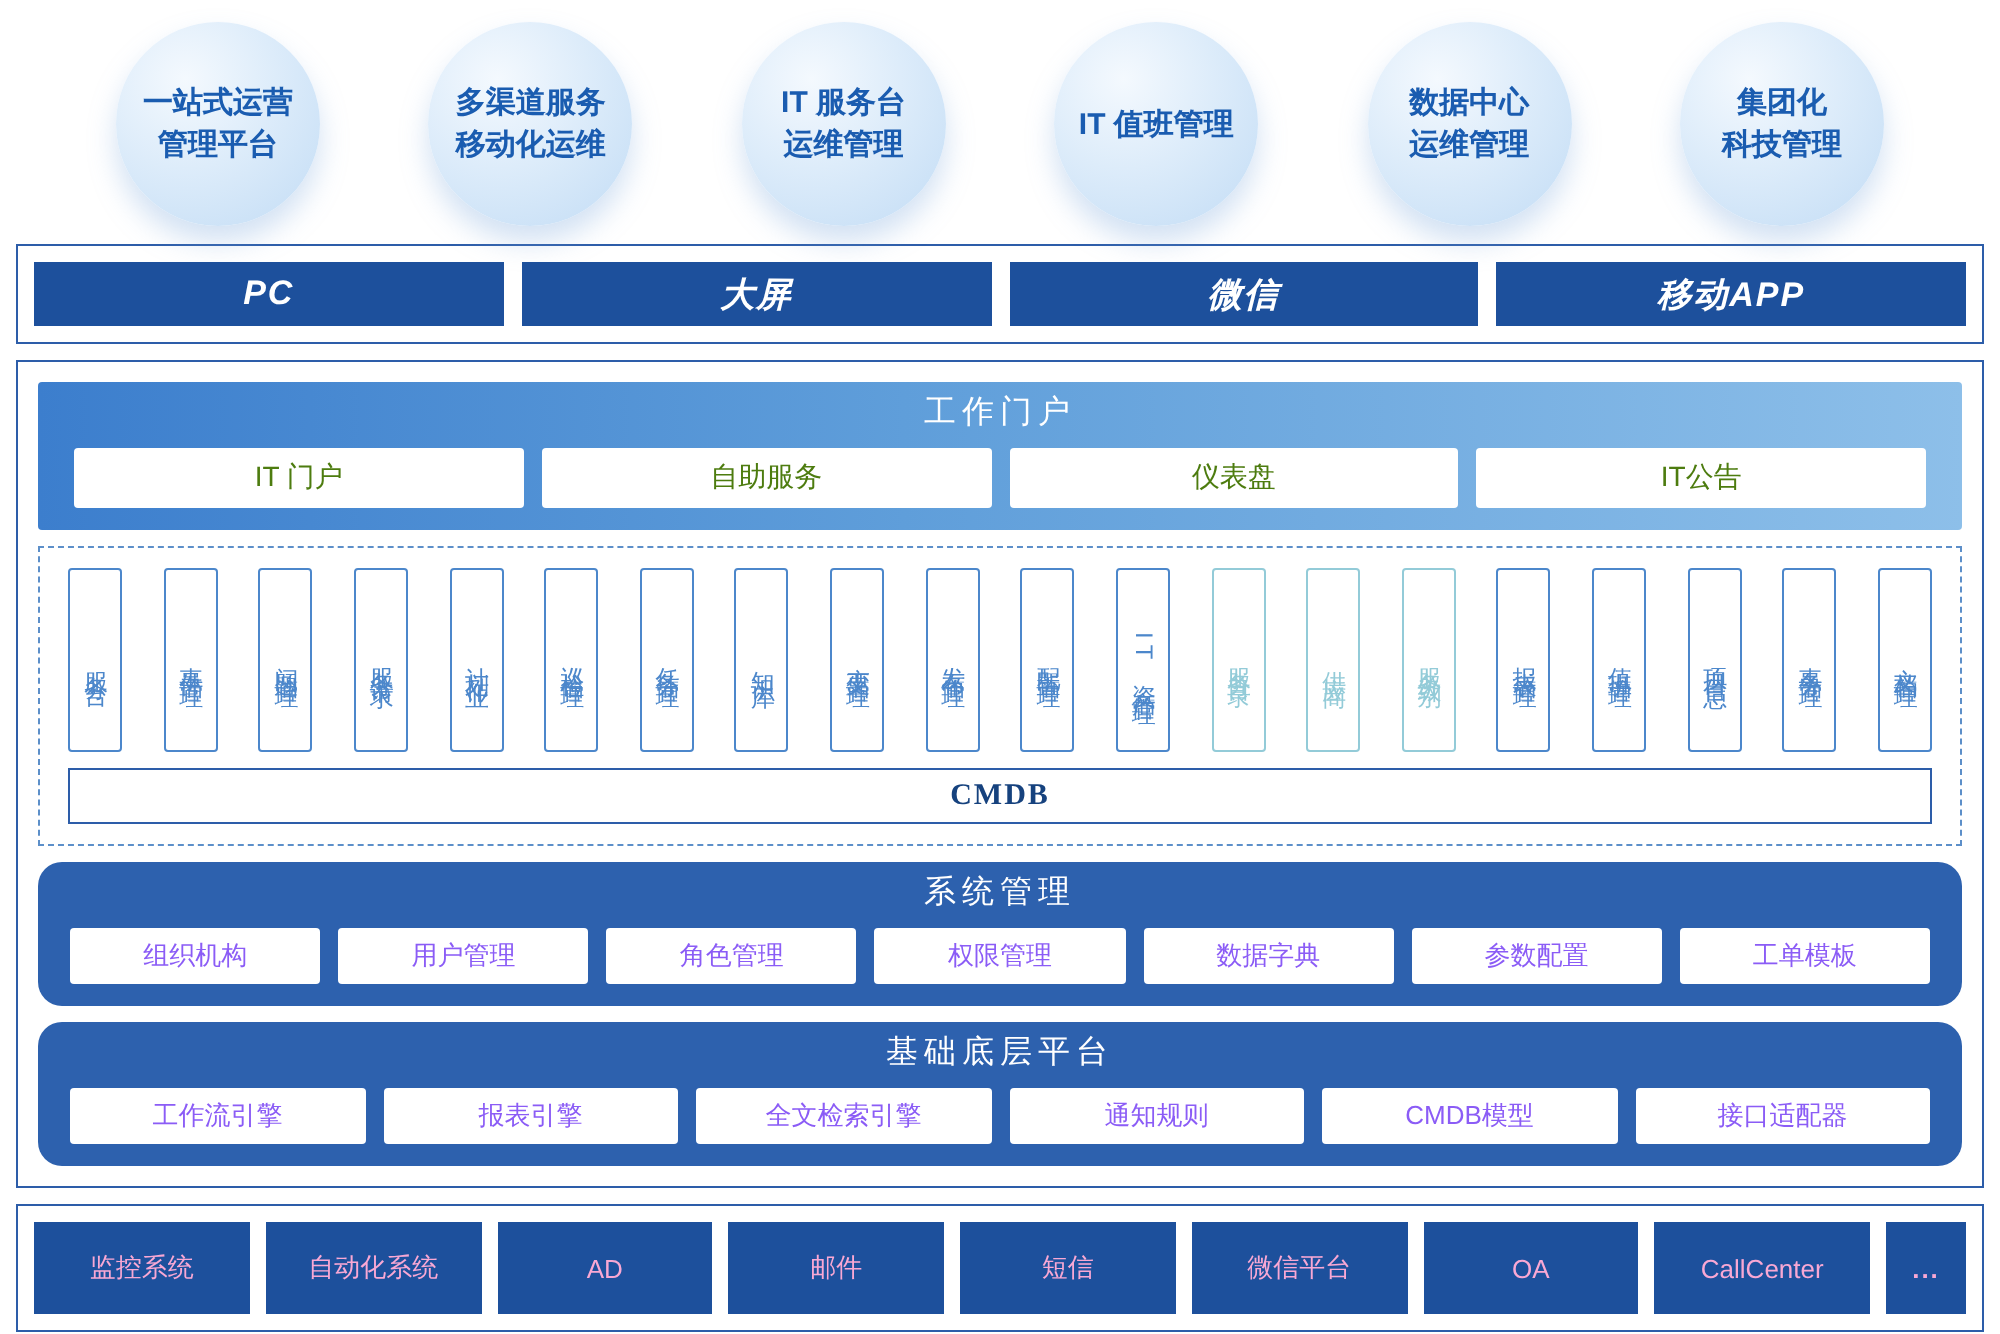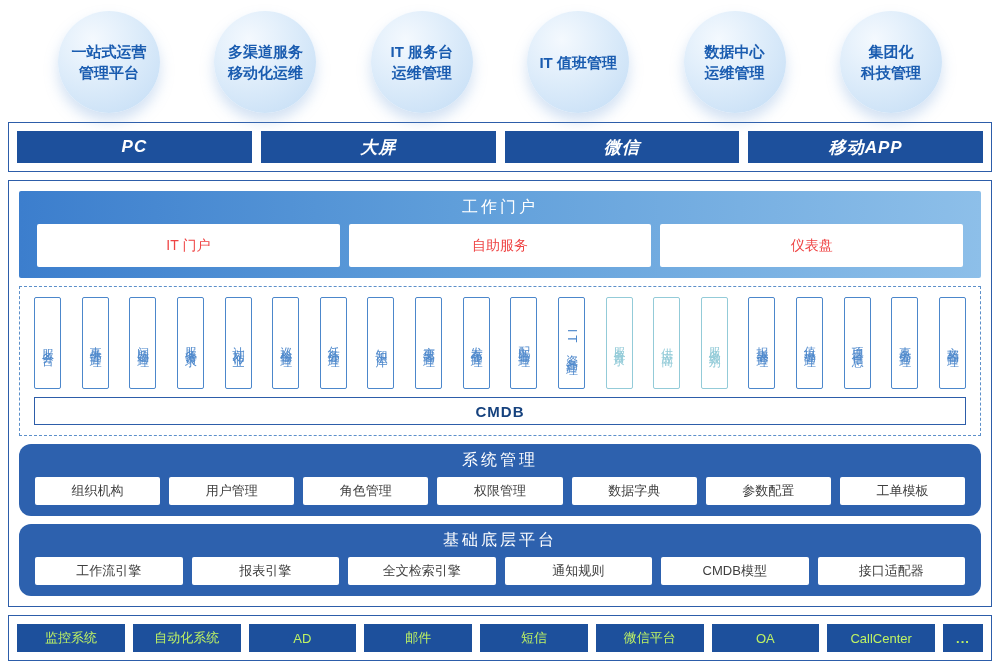--- a/index.html
+++ b/index.html
@@ -36,49 +36,49 @@
   .portal {
     background: linear-gradient(90deg, #3c7ecd 0%, #5f9eda 45%, #8dbfe9 100%);
     padding: 7px 14px 11px; border-radius: 2px;
   }
   .section-title {
     text-align: center; color: #fff; font-weight: normal; font-size: 16px;
     letter-spacing: 3px; margin-bottom: 8px; line-height: 18px;
   }
   .chip-row { display: flex; gap: 9px; padding: 0 4px; }
   .chip {
-    flex: 1; height: 43px; background: #fff; border-radius: 2px;
-    display: flex; align-items: center; justify-content: center;
-    color: #ef4444; font-size: 14px;
+    flex: 1; height: 30px; background: #fff; border-radius: 2px;
+    display: flex; align-items: center; justify-content: center;
+    color: #4d7c0f; font-size: 14px;
   }
   
   .modules-wrap { margin-top: 8px; border: 1px dashed #5c8fc9; padding: 10px; }
   .modules { display: flex; justify-content: space-between; padding: 0 4px; }
   .module {
     width: 27px; height: 92px; border: 1px solid #4c87cb; border-radius: 2px;
     background: #fff; display: flex; align-items: center; justify-content: center;
   }
   .module span {
     writing-mode: vertical-rl; text-orientation: mixed;
     color: #4c87cb; font-size: 12px; letter-spacing: 3px;
   }
   .module.light { border-color: #93cbd8; }
   .module.light span { color: #93cbd8; }
   .cmdb {
     margin: 8px 4px 0; height: 28px; border: 1px solid #2d5da9; background: #fff;
     display: flex; align-items: center; justify-content: center;
-    color: #16427e; font-weight: bold; font-size: 15px; letter-spacing: 1px;
+    color: #16427e; font-weight: bold; font-size: 15px; letter-spacing: 1px; font-family: Liberation Serif, serif;
   }
   
   .band { margin-top: 8px; background: #2d61ae; padding: 7px 12px 11px; border-radius: 12px; }
-  .band .chip { height: 28px; font-size: 13px; color: #404040; }
+  .band .chip { height: 28px; font-size: 13px; color: #8b5cf6; }
   
   .integrations { margin-top: 8px; padding: 8px; display: flex; gap: 8px; }
   .integration {
-    flex: 1; height: 28px; background: #1d509c; color: #bef264;
+    flex: 1; height: 46px; background: #1d509c; color: #f9a8d4;
     display: flex; align-items: center; justify-content: center;
     font-size: 13px;
   }
   .integration.more { flex: 0 0 40px; font-weight: bold; letter-spacing: 1px; }
 </style>
 </head>
 <body>
 
 <div class="bubbles">
   <div class="bubble">一站式运营
@@ -102,20 +102,21 @@
 </div>
 
 <div class="frame main">
 
   <div class="portal">
     <div class="section-title">工作门户</div>
     <div class="chip-row">
       <div class="chip">IT 门户</div>
       <div class="chip">自助服务</div>
       <div class="chip">仪表盘</div>
+      <div class="chip">IT公告</div>
     </div>
   </div>
 
   <div class="modules-wrap">
     <div class="modules">
       <div class="module">
           <span>服务台</span>
         </div>
       <div class="module">
           <span>事件管理</span>

